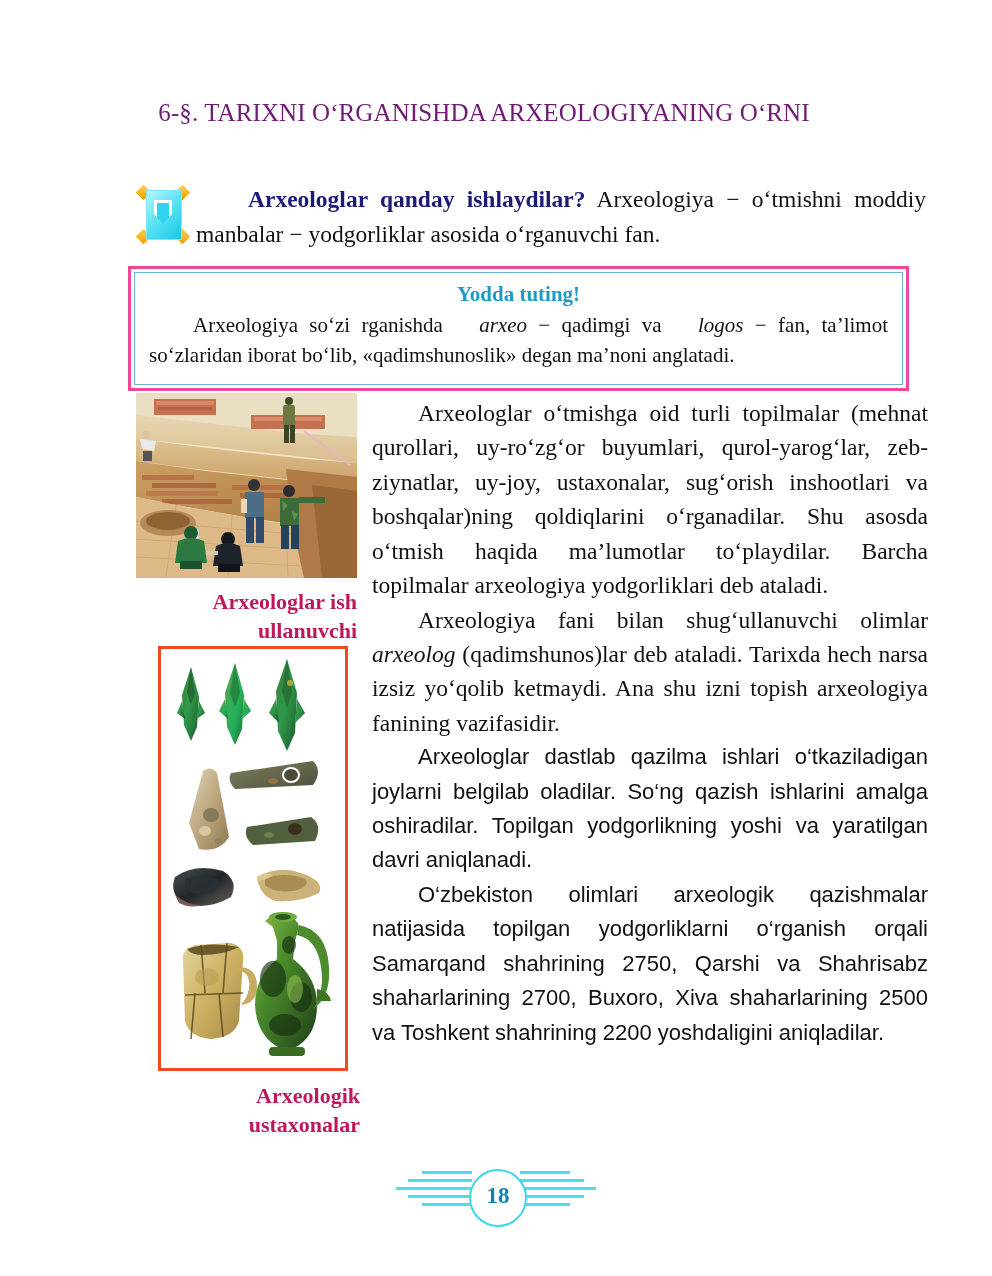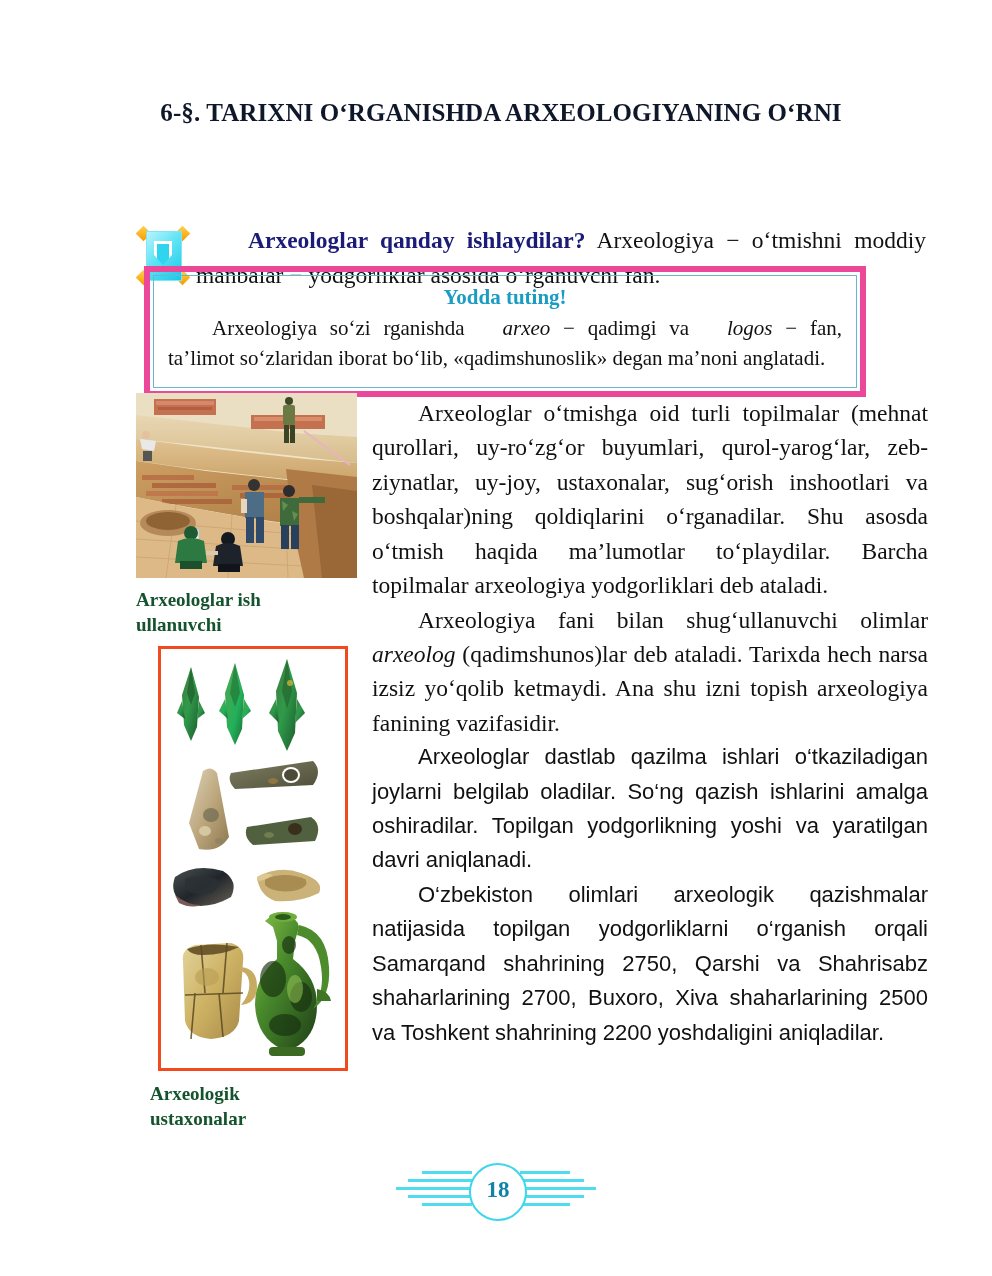--- a/index.html
+++ b/index.html
@@ -12,39 +12,38 @@
     height: 1276px;
     position: relative;
     font-family: "Liberation Serif", serif;
     color: #111111;
     overflow: hidden;
   }
 
   
   .page-title {
     position: absolute;
-    left: 141px;
+    left: 124px;
     top: 96px;
     width: 720px;
     text-align: center;
     font-family: "Liberation Serif", serif;
-    font-weight: bold;
+    font-weight: normal;
     font-size: 25px;
     line-height: 1.32;
     letter-spacing: 0.1px;
-    color: #0f172a;
+    color: #701a75;
   }
 
   
   .intro-block {
     position: absolute;
     left: 136px;
     top: 182px;
     width: 790px;
-    margin-top: 41px;
   }
   .intro-icon {
     float: left;
     width: 54px;
     height: 58px;
     margin: 4px 6px 0 0;
     position: relative;
   }
   .intro-icon .plate {
     position: absolute;
@@ -88,24 +87,24 @@
     text-indent: 52px;
   }
   .intro-text .lead {
     font-weight: bold;
     color: #1b1b78;
   }
 
   
   .note-box {
     position: absolute;
-    left: 144px;
+    left: 128px;
     top: 266px;
-    width: 722px;
-    border: 6px solid #ec4899;
+    width: 781px;
+    border: 3px solid #ec4899;
     padding: 3px;
     box-sizing: border-box;
   }
   .note-inner {
     border: 1px solid #6ab6cc;
     padding: 9px 14px 13px 14px;
   }
   .note-title {
     text-align: center;
     font-family: "Liberation Serif", serif;
@@ -130,26 +129,26 @@
     left: 136px;
     top: 393px;
     width: 221px;
     height: 185px;
     overflow: hidden;
   }
   .fig1 svg, .fig2 svg { display: block; }
 
   .fig1-cap, .fig2-cap {
     position: absolute;
-    text-align: left;
+    text-align: right;
     font-family: "Liberation Serif", serif;
     font-weight: bold;
-    font-size: 19px;
+    font-size: 22px;
     line-height: 1.30;
-    color: #14532d;
+    color: #be185d;
   }
   .fig1-cap { left: 136px; top: 588px; width: 221px; }
 
   .fig2 {
     position: absolute;
     left: 158px;
     top: 646px;
     width: 190px;
     height: 425px;
     border: 3px solid #f04a1e;
@@ -192,21 +191,21 @@
   }
   .footer-wrap {
     position: relative;
     width: 200px;
     margin: 0 auto;
     height: 62px;
   }
   .pagenum {
     position: absolute;
     left: 73px;
-    top: 8px;
+    top: 14px;
     width: 54px;
     height: 54px;
     border-radius: 50%;
     border: 2px solid #3ed6ea;
     background: #ffffff;
     color: #1183a8;
     font-family: "Liberation Serif", serif;
     font-weight: bold;
     font-size: 23px;
     line-height: 50px;

